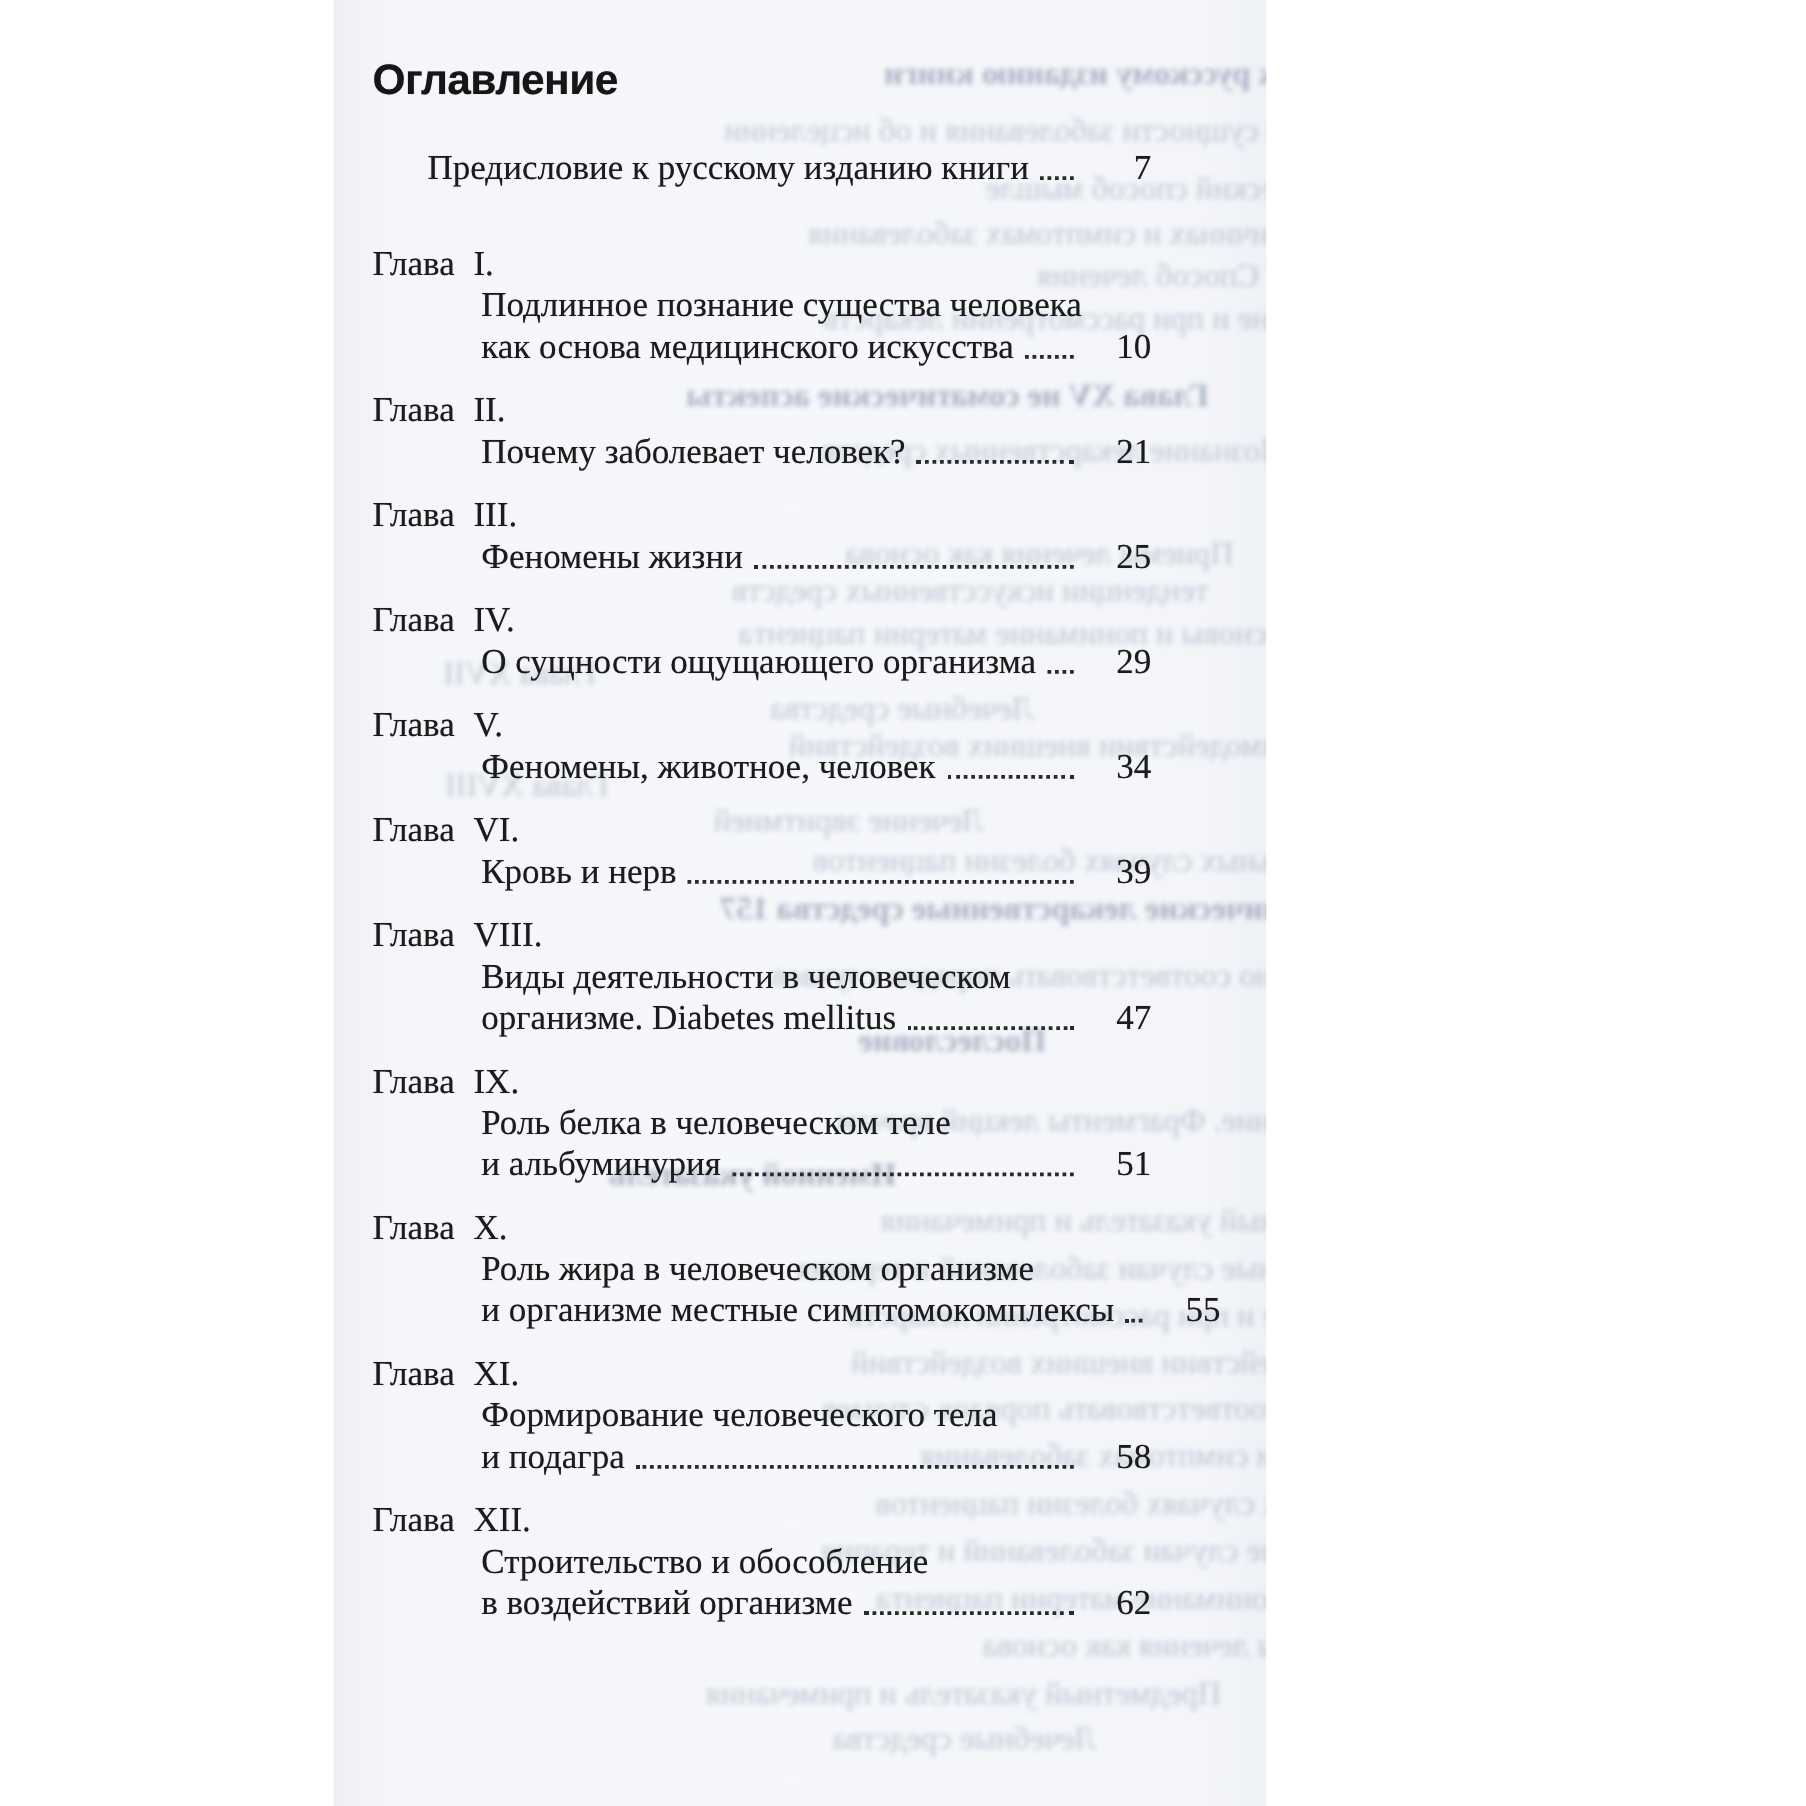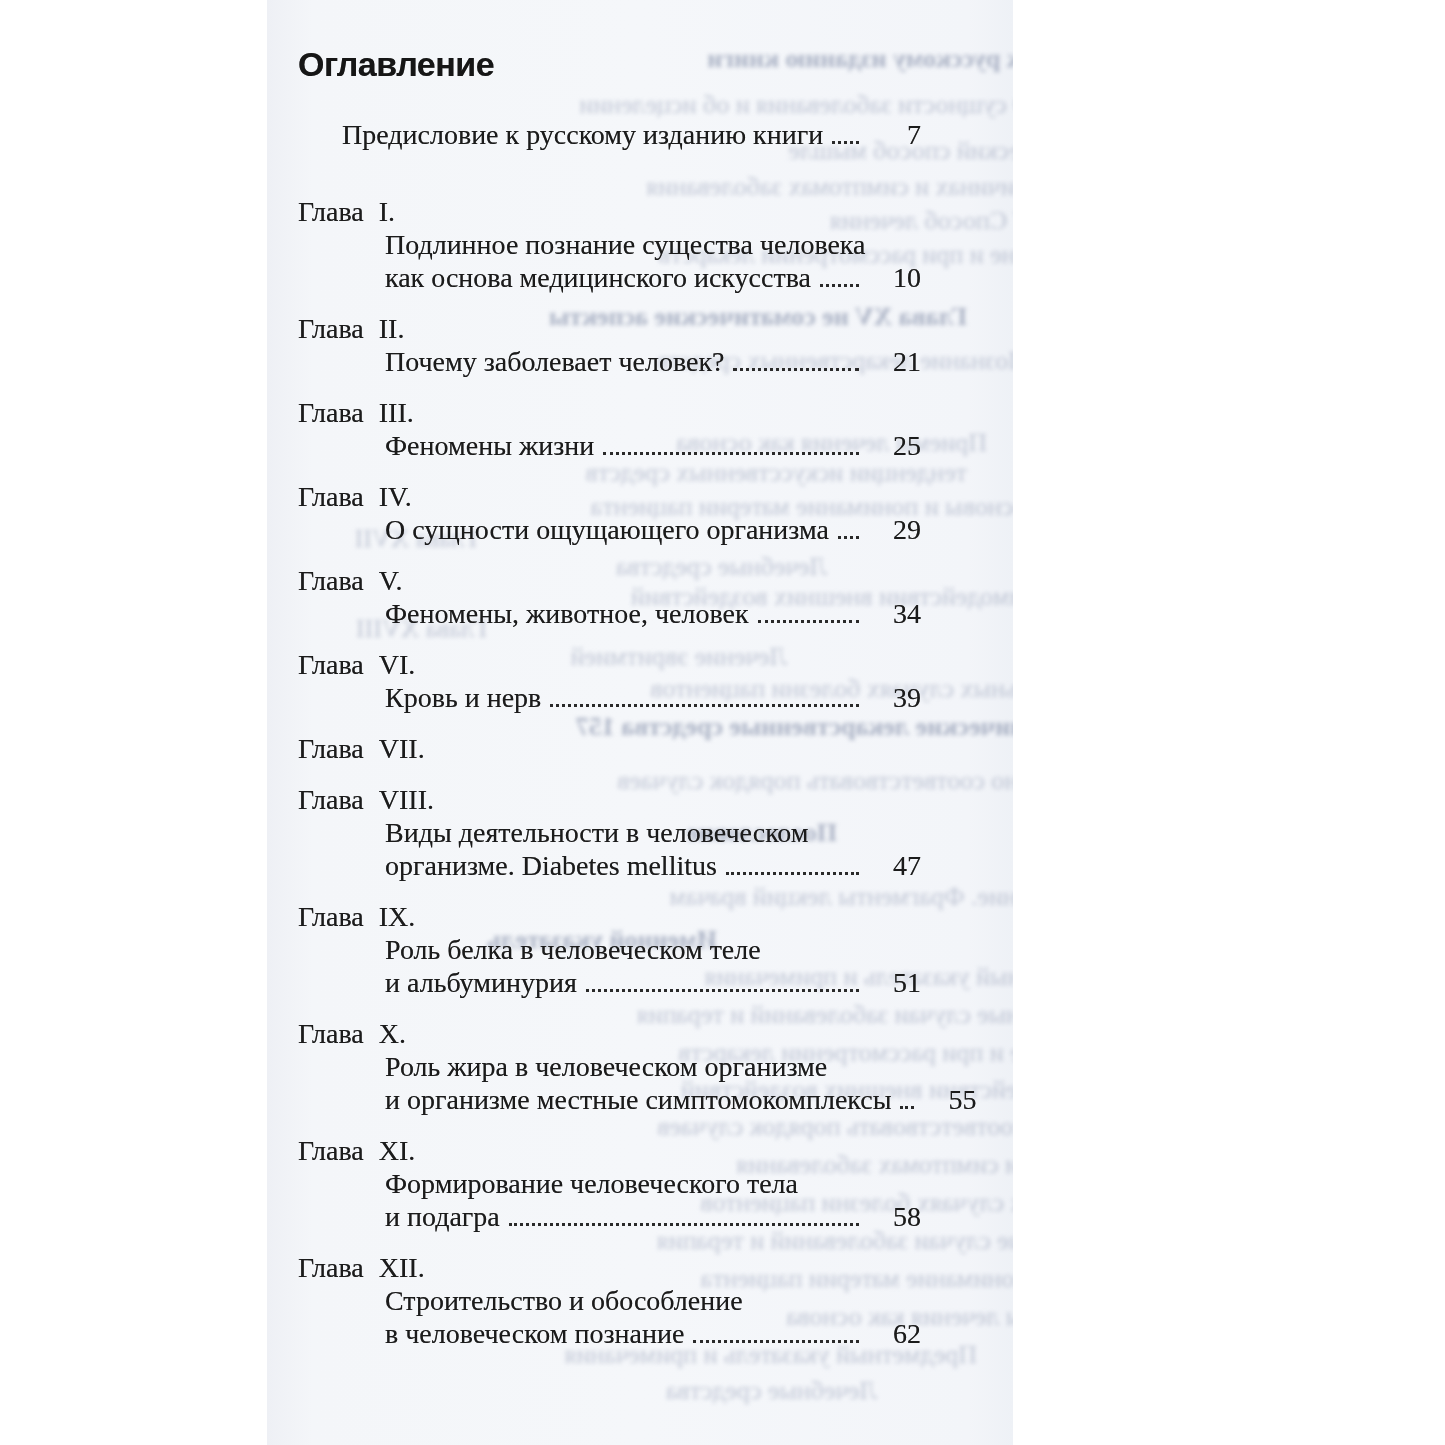--- a/index.html
+++ b/index.html
@@ -146,21 +146,20 @@
       <div class="chapter">
         <div class="label"><span>Глава</span><span class="num">VI.</span></div>
         <div class="row indent">
           <span class="t">Кровь и нерв</span>
           <span class="dots"></span>
           <span class="pg">39</span>
         </div>
       </div>
 
       <div class="chapter">
-        <div class="label"><span>Глава</span><span class="num">VII.</span></div>
       </div>
 
       <div class="chapter">
         <div class="label"><span>Глава</span><span class="num">VIII.</span></div>
         <div class="indent">Виды деятельности в человеческом</div>
         <div class="row indent">
           <span class="t">организме. Diabetes mellitus</span>
           <span class="dots"></span>
           <span class="pg">47</span>
         </div>
@@ -193,21 +192,21 @@
           <span class="t">и подагра</span>
           <span class="dots"></span>
           <span class="pg">58</span>
         </div>
       </div>
 
       <div class="chapter">
         <div class="label"><span>Глава</span><span class="num">XII.</span></div>
         <div class="indent">Строительство и обособление</div>
         <div class="row indent">
-          <span class="t">в человеческом познание</span>
+          <span class="t">в воздействий организме</span>
           <span class="dots"></span>
           <span class="pg">62</span>
         </div>
       </div>
 
     </div>
   </div>
 </div>
 
 </body></html>

